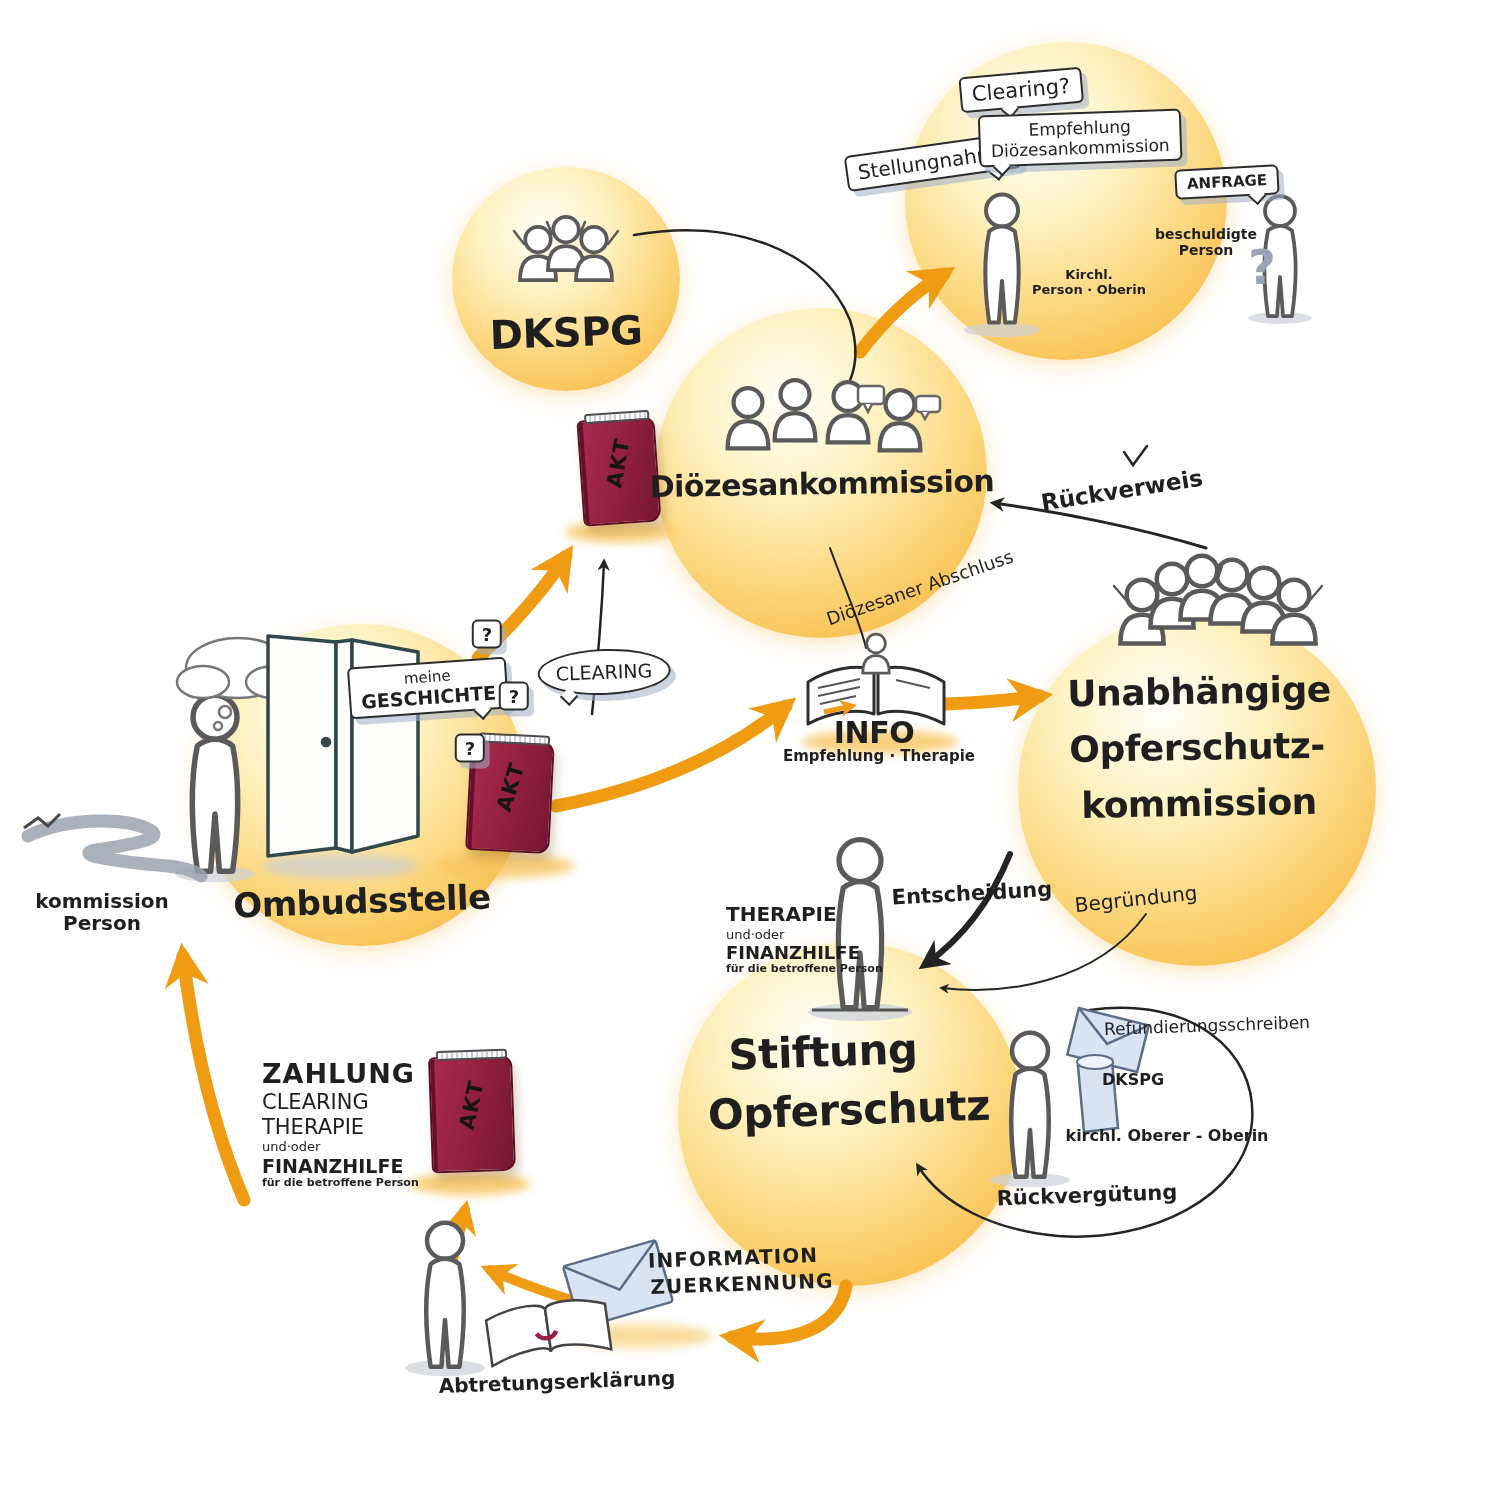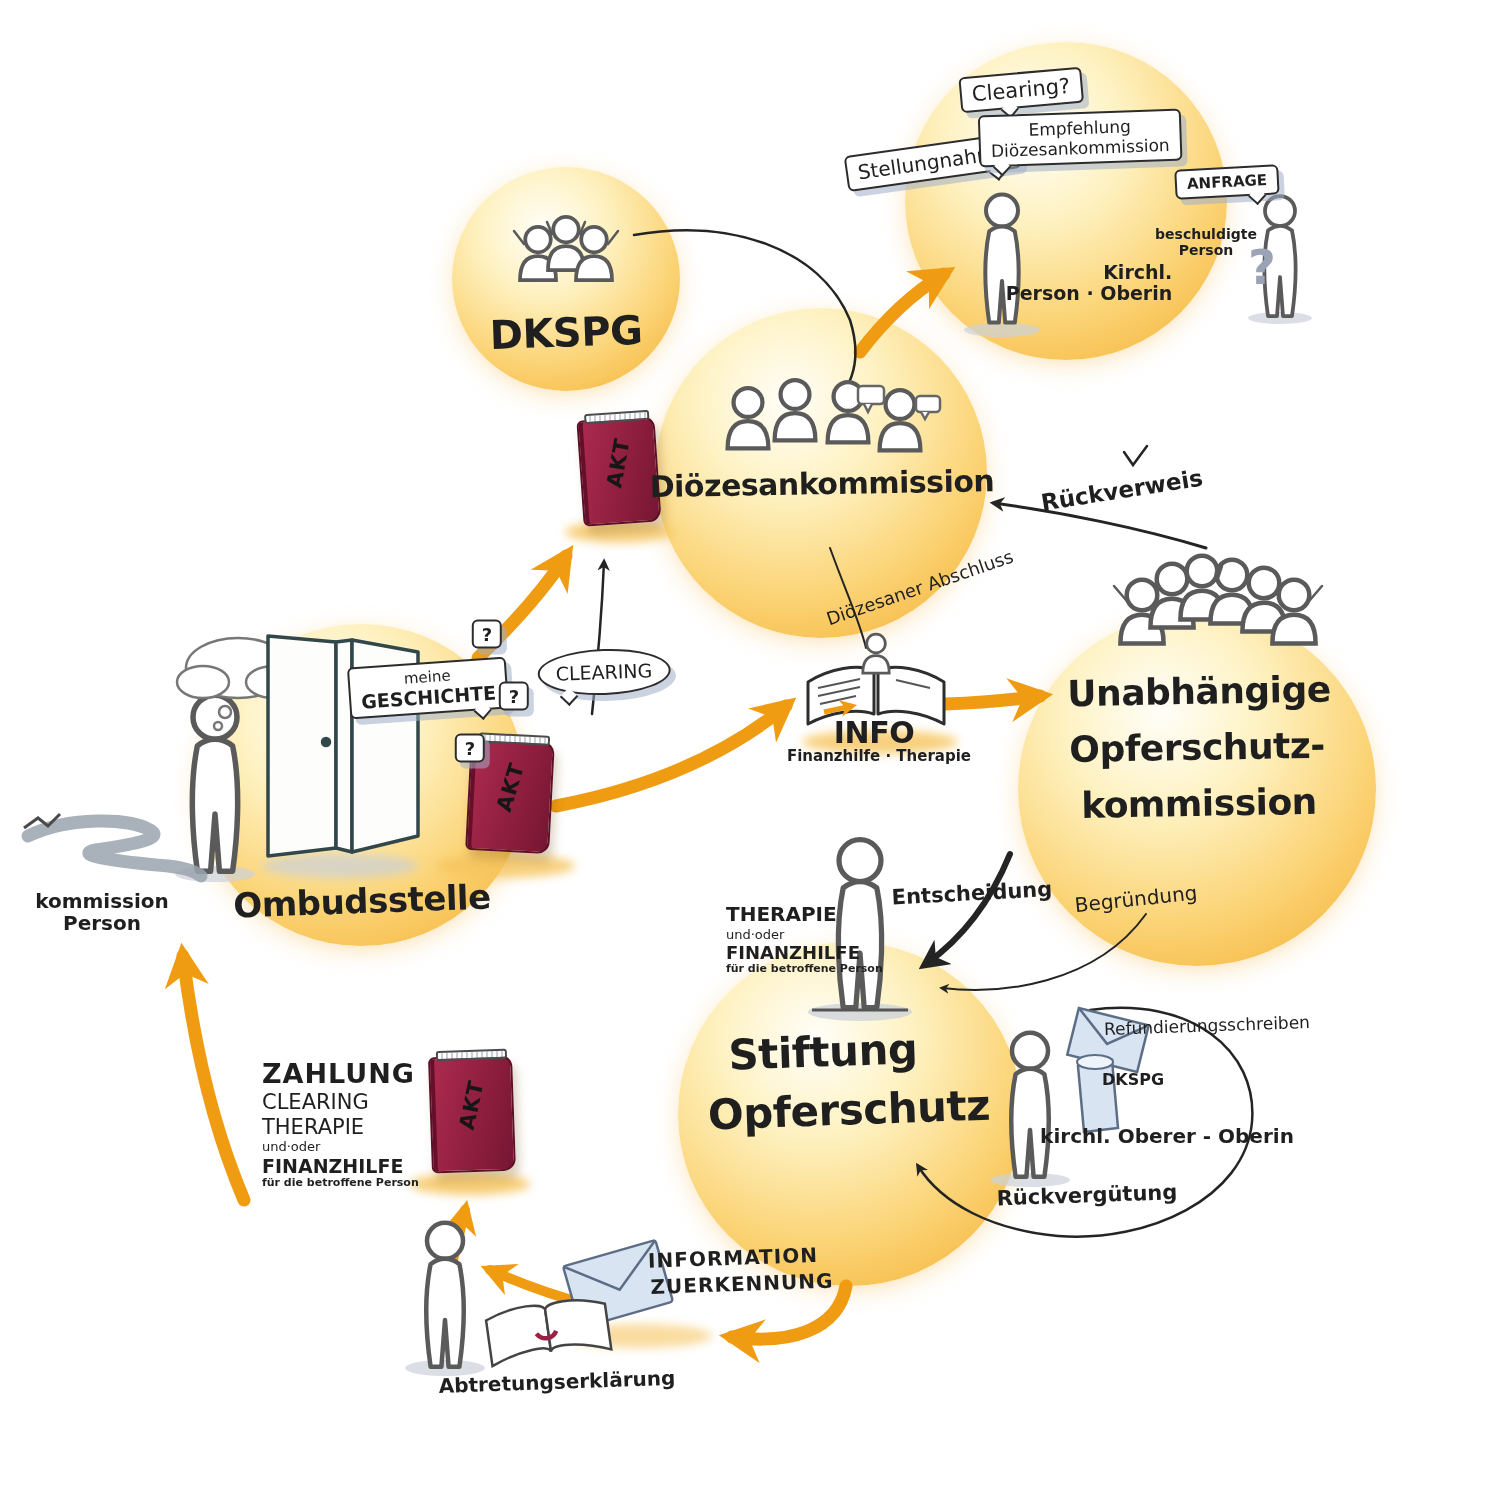--- a/index.html
+++ b/index.html
@@ -230,21 +230,21 @@
     <span class="tail" style="left:auto;right:18px"></span>
   </div>
   <div class="bubble" style="left:604px;top:672px;font-size:19px;border-radius:50%;padding:10px 16px;transform:translate(-50%,-50%) rotate(-2deg)">
     <span>CLEARING</span>
     <span class="tail" style="left:22px"></span>
   </div>
   <div class="bubble qb" style="left:487px;top:634px"><span>?</span></div>
   <div class="bubble qb" style="left:514px;top:696px"><span>?</span></div>
   <div class="bubble qb" style="left:470px;top:748px"><span>?</span></div>
 
-  <div class="t" style="left:1089px;top:283px;font-size:19px;font-weight:bold;text-align:right">
+  <div class="t" style="left:1089px;top:283px;font-size:13px;font-weight:bold;text-align:center">
     <div>Kirchl.</div>
     <div>Person · Oberin</div>
   </div>
   <div class="t" style="left:1206px;top:243px;font-size:14px;font-weight:bold">
     <div>beschuldigte</div>
     <div>Person</div>
   </div>
   <div class="t" style="left:1262px;top:268px;font-size:48px;font-weight:bold;color:#9aa4b6">?</div>
 
   <div class="t hand" style="left:566px;top:333px;font-size:40px;transform:translate(-50%,-50%) rotate(-2deg)">DKSPG</div>
@@ -256,38 +256,38 @@
   <div class="t hand" style="left:1197px;top:748px;font-size:36px;transform:translate(-50%,-50%) rotate(-1deg)">Opferschutz-</div>
   <div class="t hand" style="left:1199px;top:804px;font-size:36px;transform:translate(-50%,-50%) rotate(-1deg)">kommission</div>
 
   <div class="t hand" style="left:362px;top:901px;font-size:34px;transform:translate(-50%,-50%) rotate(-2deg)">Ombudsstelle</div>
   <div class="t" style="left:102px;top:912px;font-size:20px;font-weight:bold">
     <div>kommission</div>
     <div>Person</div>
   </div>
 
   <div class="t hand" style="left:874px;top:733px;font-size:30px">INFO</div>
-  <div class="t" style="left:879px;top:756px;font-size:15px;font-weight:bold">Finanzhilfe · Therapie</div>
+  <div class="t" style="left:879px;top:756px;font-size:15px;font-weight:bold">Empfehlung · Therapie</div>
 
   <div class="t" style="left:972px;top:894px;font-size:21px;font-weight:bold;transform:translate(-50%,-50%) rotate(-3deg)">Entscheidung</div>
   <div class="t" style="left:1136px;top:899px;font-size:20px;transform:translate(-50%,-50%) rotate(-6deg)">Begründung</div>
 
   <div class="tl" style="left:726px;top:903px">
     <div style="font-size:20px;font-weight:bold">THERAPIE</div>
     <div style="font-size:13px">und·oder</div>
     <div style="font-size:18px;font-weight:bold">FINANZHILFE</div>
     <div style="font-size:11px;font-weight:bold">für die betroffene Person</div>
   </div>
 
   <div class="t hand" style="left:823px;top:1052px;font-size:42px;transform:translate(-50%,-50%) rotate(-2deg)">Stiftung</div>
   <div class="t hand" style="left:849px;top:1110px;font-size:42px;transform:translate(-50%,-50%) rotate(-2deg)">Opferschutz</div>
 
   <div class="t" style="left:1207px;top:1026px;font-size:17px;transform:translate(-50%,-50%) rotate(-2deg)">Refundierungsschreiben</div>
   <div class="t" style="left:1133px;top:1080px;font-size:16px;font-weight:bold">DKSPG</div>
-  <div class="t" style="left:1167px;top:1136px;font-size:20px;font-weight:bold">kirchl. Oberer - Oberin</div>
+  <div class="t" style="left:1167px;top:1136px;font-size:16px;font-weight:bold">kirchl. Oberer - Oberin</div>
   <div class="t" style="left:1087px;top:1196px;font-size:21px;font-weight:bold;transform:translate(-50%,-50%) rotate(-2deg)">Rückvergütung</div>
 
   <div class="tl" style="left:262px;top:1058px">
     <div style="font-size:27px;font-weight:bold;letter-spacing:1px">ZAHLUNG</div>
     <div style="font-size:21px">CLEARING</div>
     <div style="font-size:21px">THERAPIE</div>
     <div style="font-size:13px">und·oder</div>
     <div style="font-size:19px;font-weight:bold">FINANZHILFE</div>
     <div style="font-size:11px;font-weight:bold">für die betroffene Person</div>
   </div>

